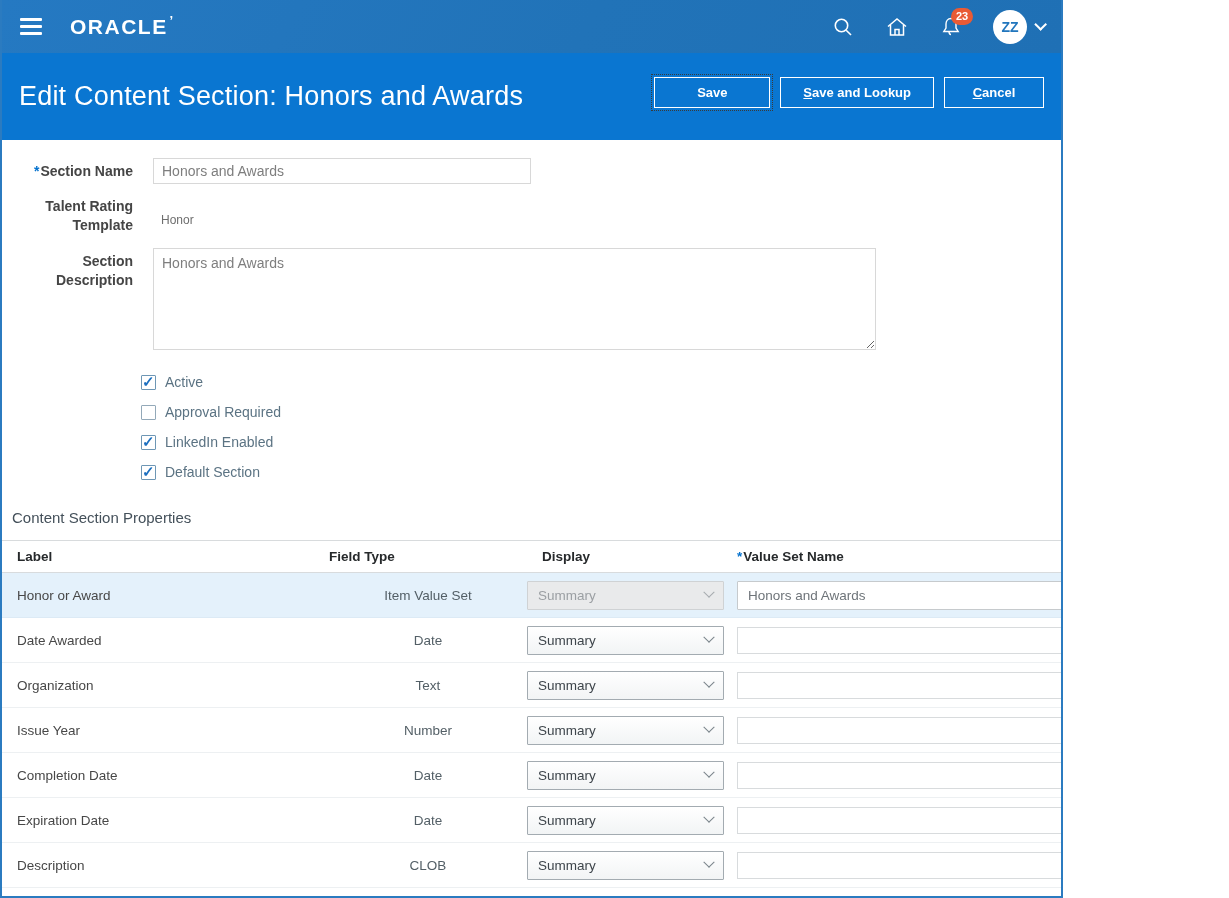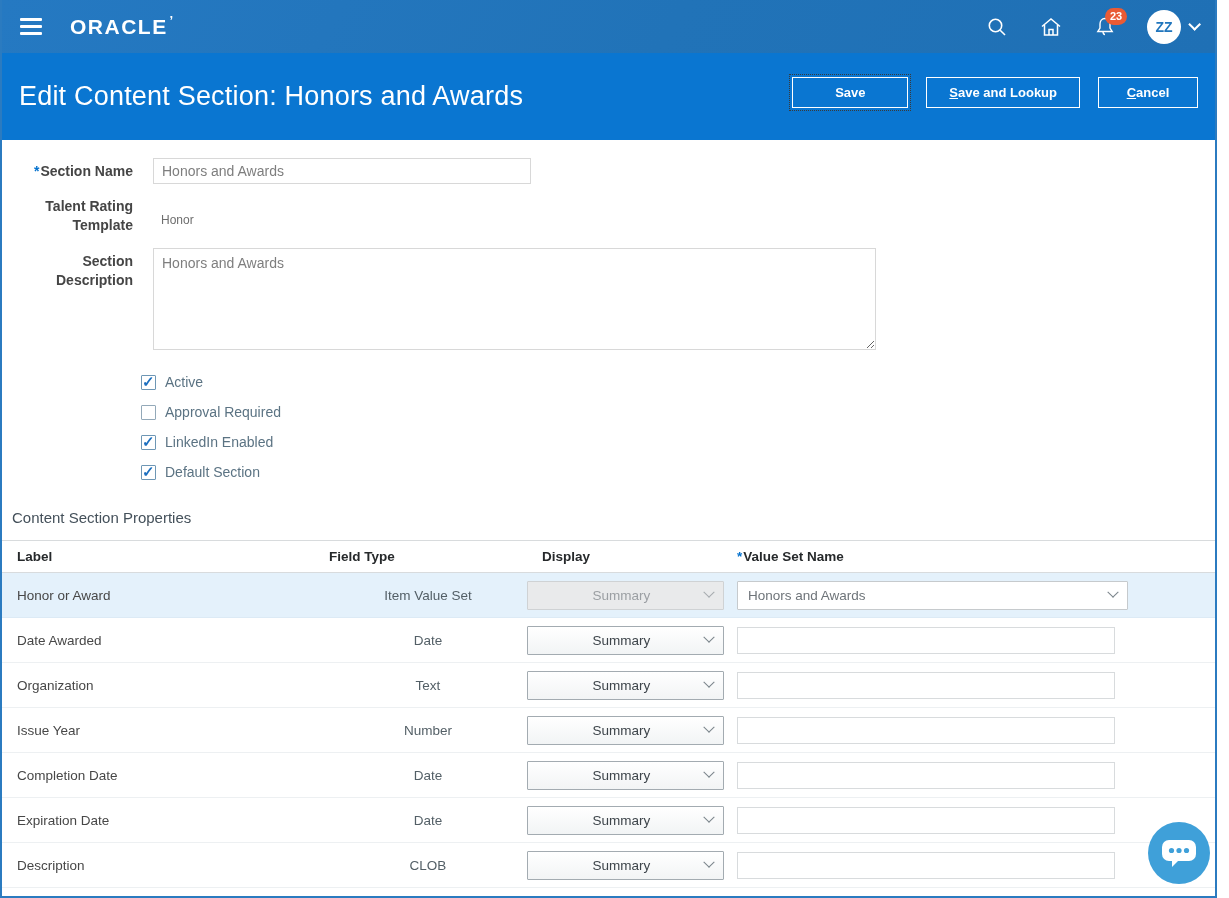--- a/index.html
+++ b/index.html
@@ -1,19 +1,19 @@
 <!DOCTYPE html>
 <html><head>
 <meta charset="utf-8">
 <style>
   * { box-sizing: border-box; margin: 0; padding: 0; }
   html,body { background:#fff; }
   body { font-family: "Liberation Sans", sans-serif; }
   .page {
-    position: relative; width: 1217px; height: 898px; overflow: hidden;
+    position: relative; width: 1063px; height: 898px; overflow: hidden;
     background: #fff;
     border-left: 2px solid #2b7bc0; border-right: 2px solid #2b7bc0; border-bottom: 2px solid #2b7bc0;
   }
 
   
   .topbar {
     height: 53px; display: flex; align-items: center;
     background: linear-gradient(120deg, #2579c2 0%, #2173b8 55%, #1f70b5 100%);
     padding: 0 18px; color: #fff;
   }
@@ -35,21 +35,21 @@
     color: #2176bd; font-weight: bold; font-size: 14px;
     display: flex; align-items: center; justify-content: center;
   }
   .chev-dn { width: 9px; height: 9px; border-right: 2px solid #fff; border-bottom: 2px solid #fff; transform: rotate(45deg) translateY(-3px); }
 
   
   .pghead {
     height: 87px; background: #0a76d1; display: flex; align-items: center; padding: 0 17px; color: #fff;
   }
   .pghead h1 { font-size: 27px; font-weight: 300; letter-spacing: 0.2px; }
-  .hd-buttons { margin-left: auto; display: flex; gap: 18px; margin-top: -8px; }
+  .hd-buttons { margin-left: auto; display: flex; gap: 10px; margin-top: -8px; }
   .hd-btn {
     height: 31px; min-width: 100px; padding: 0 22px;
     background: transparent; border: 1px solid #fff; color: #fff;
     font-family: "Liberation Sans", sans-serif; font-size: 13px; font-weight: bold; cursor: pointer;
   }
   .hd-btn.primary { min-width: 116px; outline: 1px dotted #3a3a3a; outline-offset: 2px; }
   .ak { text-decoration: underline; }
 
   
   .content { padding-top: 18px; }
@@ -87,21 +87,21 @@
   .tbody-row { height: 45px; border-bottom: 1px solid #edf0f2; background: #fff; }
   .tbody-row.selected { background: #e4f1fb; border-bottom-color: #dceaf5; }
   .cell { padding-left: 15px; font-size: 13.5px; }
   .cell.c-label { color: #474747; }
   .cell.c-type { color: #535f66; text-align: center; }
   .cell.c-display, .cell.c-vset { padding-left: 0; }
 
   .dd {
     width: 197px; height: 29px; border: 1px solid #a3abb1; border-radius: 1px;
     background: linear-gradient(#ffffff, #f2f4f5);
-    display: flex; align-items: center; padding: 0 10px; cursor: pointer; text-align: center;
+    display: flex; align-items: center; padding: 0 10px; cursor: pointer;
   }
   .dd .dd-text { font-size: 13.5px; color: #3e454b; flex: 1; }
   .dd-chev { width: 8px; height: 8px; border-right: 1.5px solid #7a848b; border-bottom: 1.5px solid #7a848b; transform: rotate(45deg) translate(-2px,-2px); }
   .dd.disabled { background: #e9eaeb; border-color: #cfd2d4; cursor: default; }
   .dd.disabled .dd-text { color: #9b9fa3; }
   .dd.disabled .dd-chev { border-color: #a6abaf; }
 
   .vs-select {
     width: 391px; height: 29px; border: 1px solid #c6cacd; background: #fff; border-radius: 1px;
     display: flex; align-items: center; padding: 0 10px; cursor: pointer;

